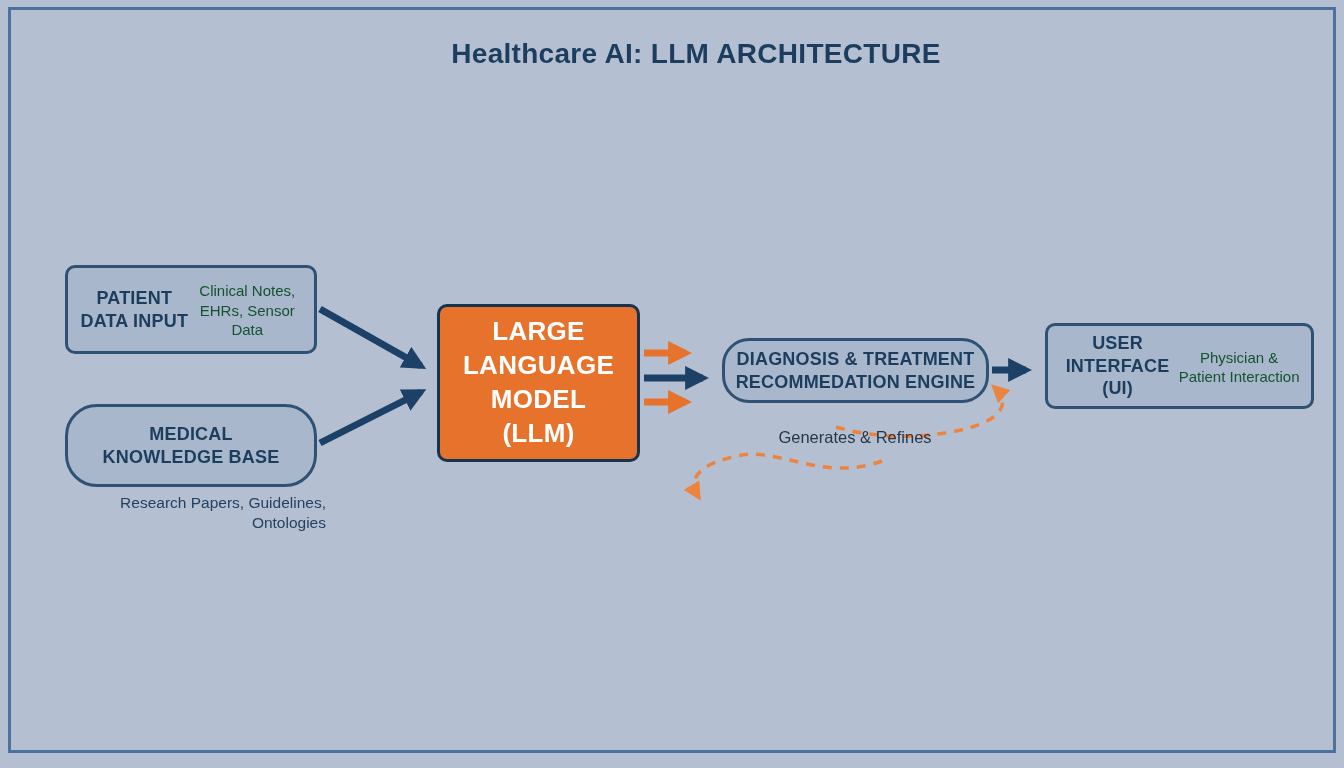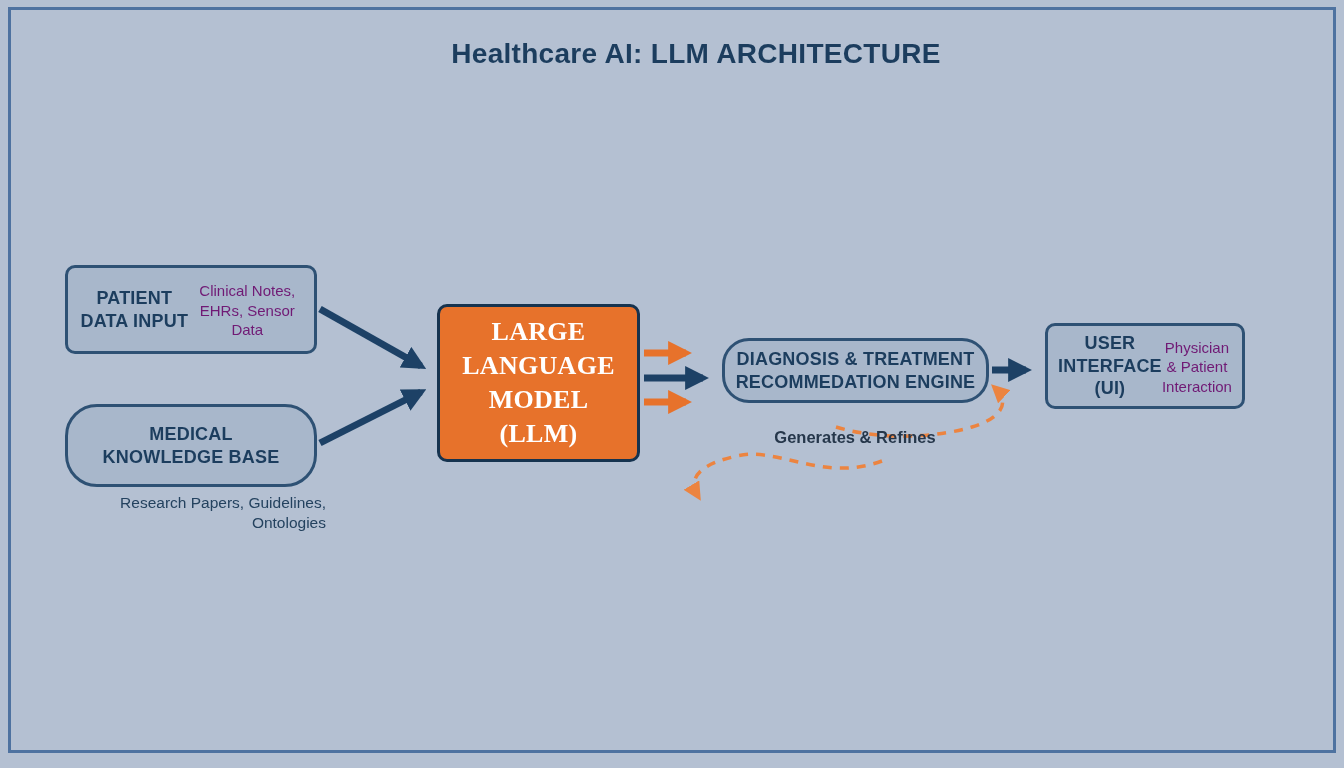--- a/index.html
+++ b/index.html
@@ -25,45 +25,44 @@
     border-radius:10px;
     display:flex;flex-direction:row;justify-content:center;align-items:center;
     text-align:center;
     box-sizing:border-box;
     padding:6px 10px;
   }
   .node-title{
     font-size:18px;font-weight:700;color:#1c3d5e;line-height:1.25;letter-spacing:.2px;
   }
   .node-sub{
-    font-size:15px;font-weight:400;color:#701a75;line-height:1.3;margin-top:2px;
+    font-size:15px;font-weight:400;color:#14532d;line-height:1.3;margin-top:2px;
   }
   .node-patient{left:65px;top:265px;width:252px;height:89px;}
   .node-knowledge{left:65px;top:404px;width:252px;height:83px;border-radius:32px;}
   .node-llm{
     left:437px;top:304px;width:203px;height:158px;
     background:#e7722b;border:3px solid #16334f;
   }
   .llm-title{
     font-size:26px;font-weight:700;color:#ffffff;line-height:1.3;letter-spacing:.3px;
     width:160px;
-    font-family:Liberation Serif, serif;
   }
   .node-diagnosis{left:722px;top:338px;width:267px;height:65px;border-radius:27px;}
-  .node-ui{left:1045px;top:323px;width:200px;height:86px;}
+  .node-ui{left:1045px;top:323px;width:269px;height:86px;}
   .node-ethical{left:711px;top:475px;width:278px;height:92px;}
   .caption{
     position:absolute;left:58px;top:493px;width:268px;
     text-align:right;
     font-size:15.5px;color:#24425f;line-height:1.3;
   }
   .loop-label{
     position:absolute;left:740px;top:428px;width:230px;
     text-align:center;
-    font-size:16.5px;color:#26374b;font-weight:bold;
+    font-size:16.5px;color:#26374b;
   }
   svg.arrows{position:absolute;left:0;top:0;pointer-events:none;}
 </style>
 </head>
 <body>
 
 <div class="canvas">
 
   <div class="frame"></div>
 

